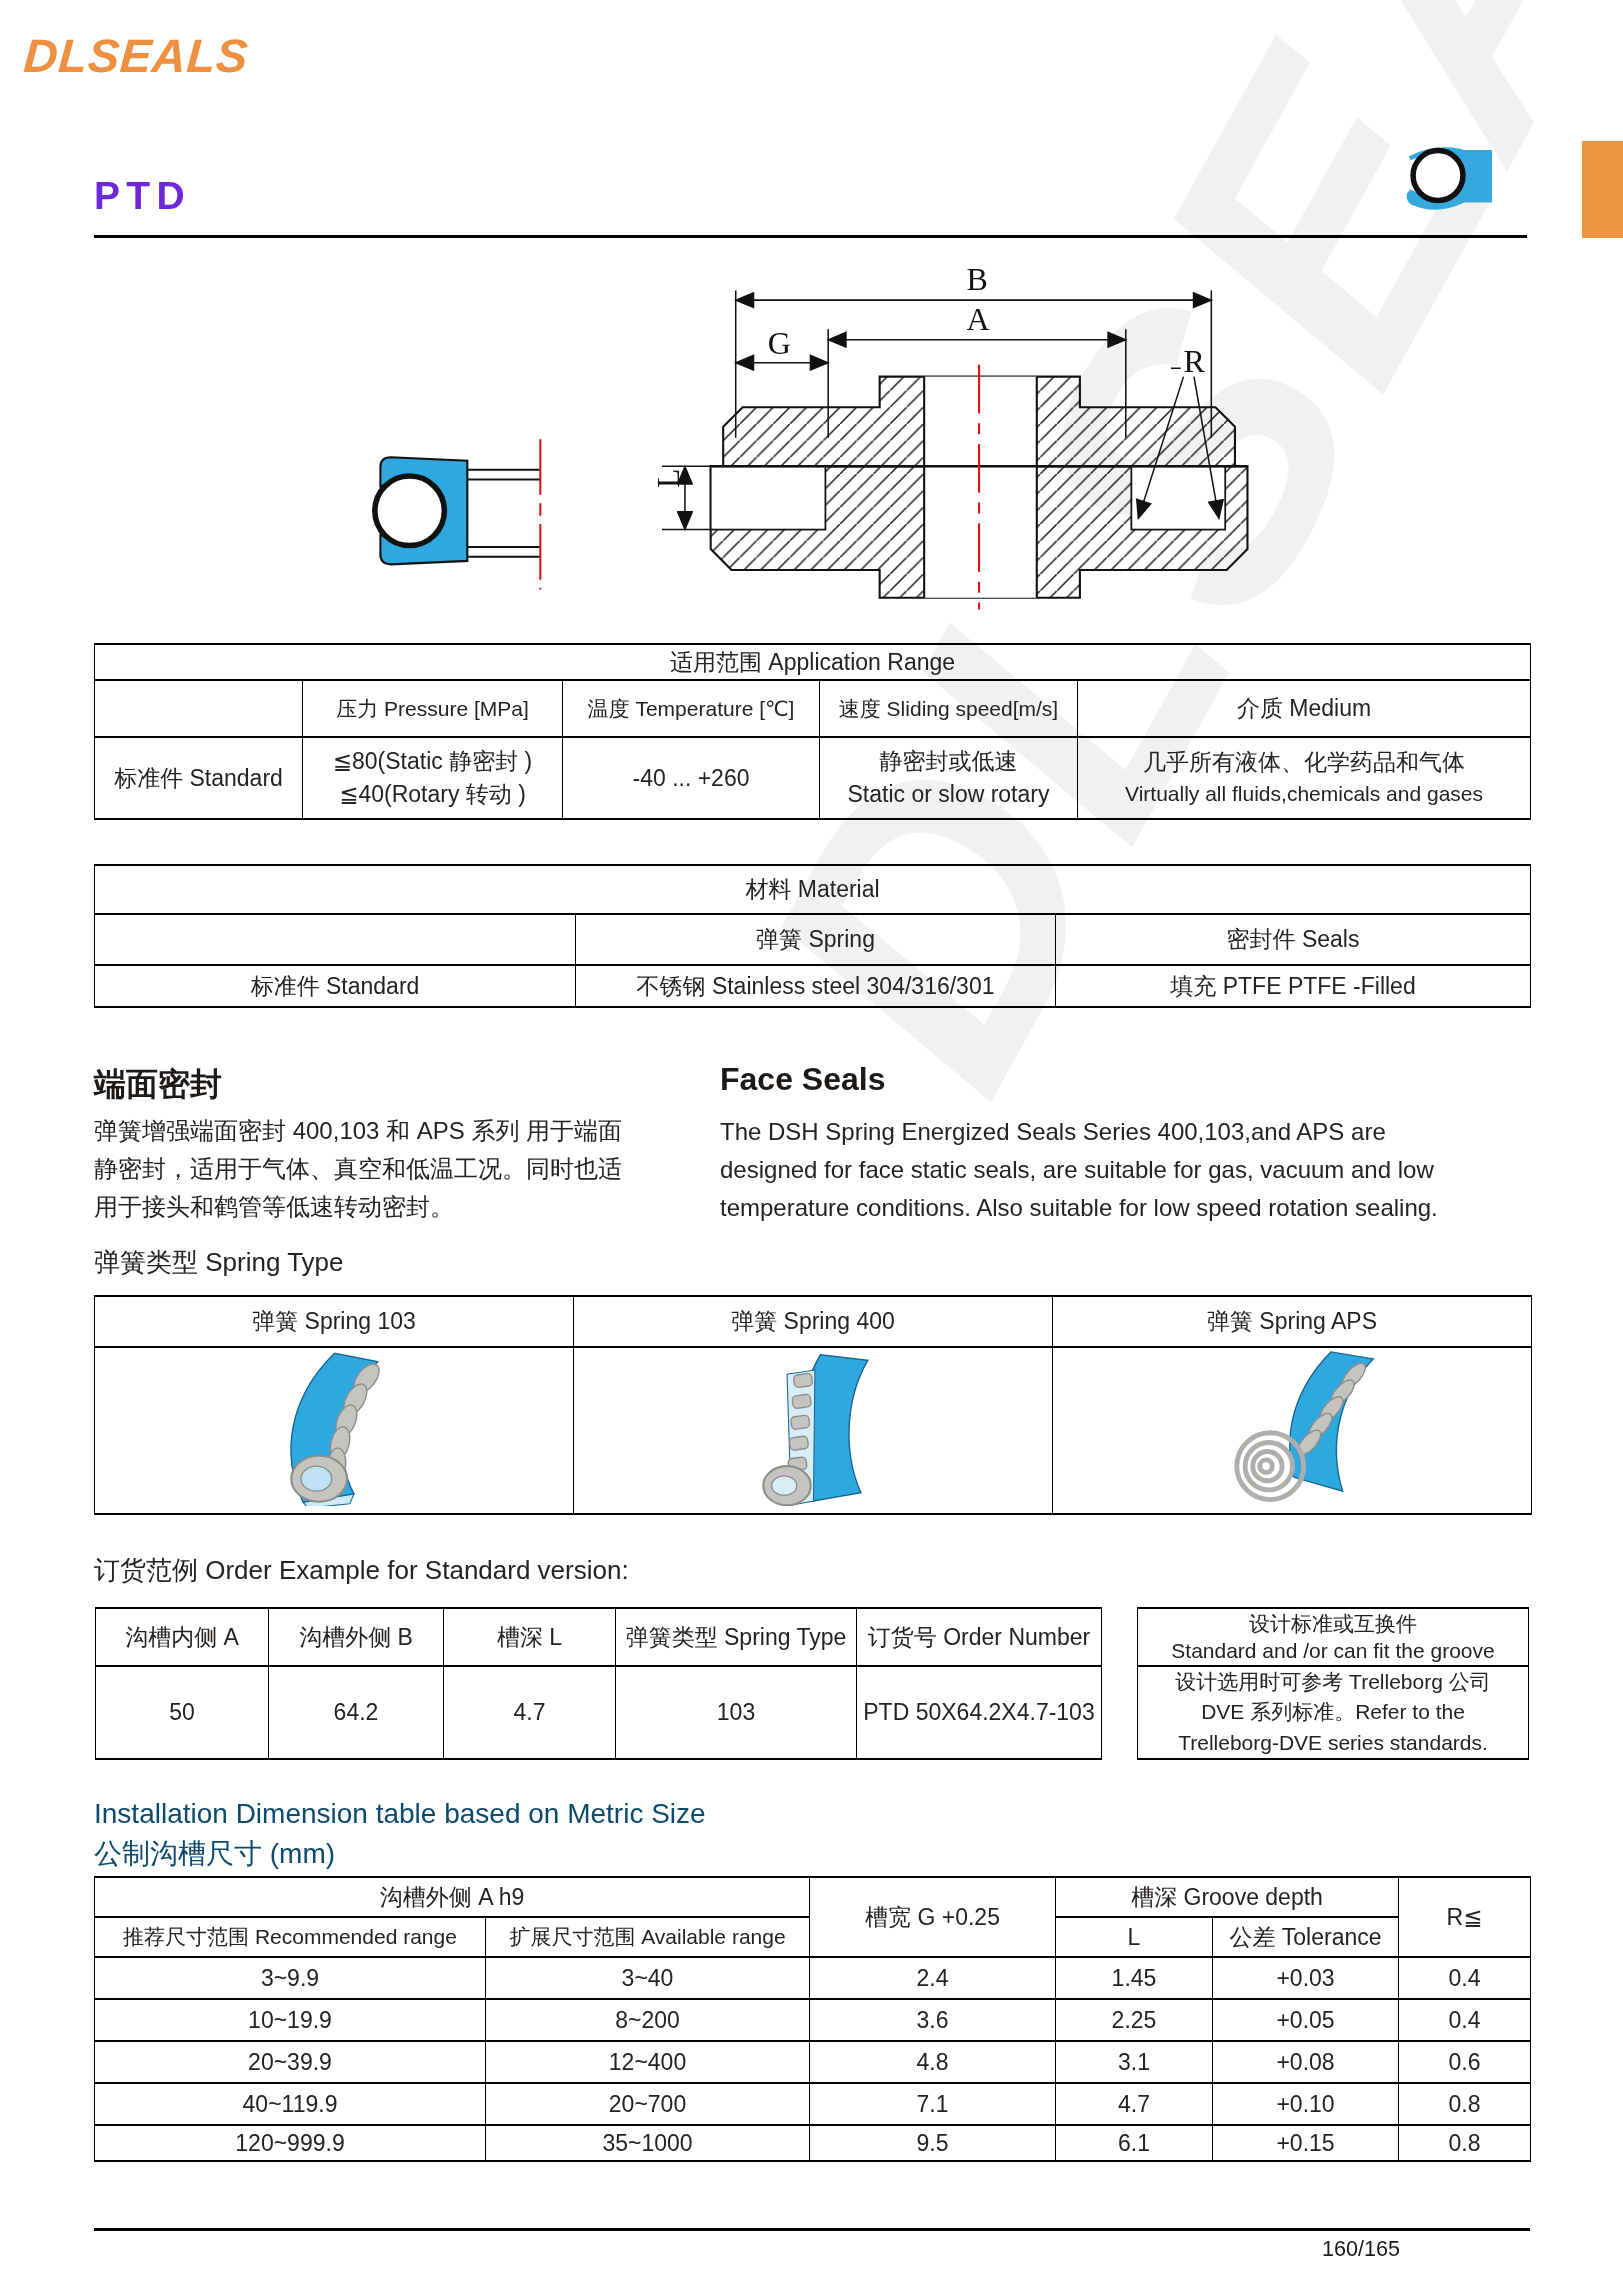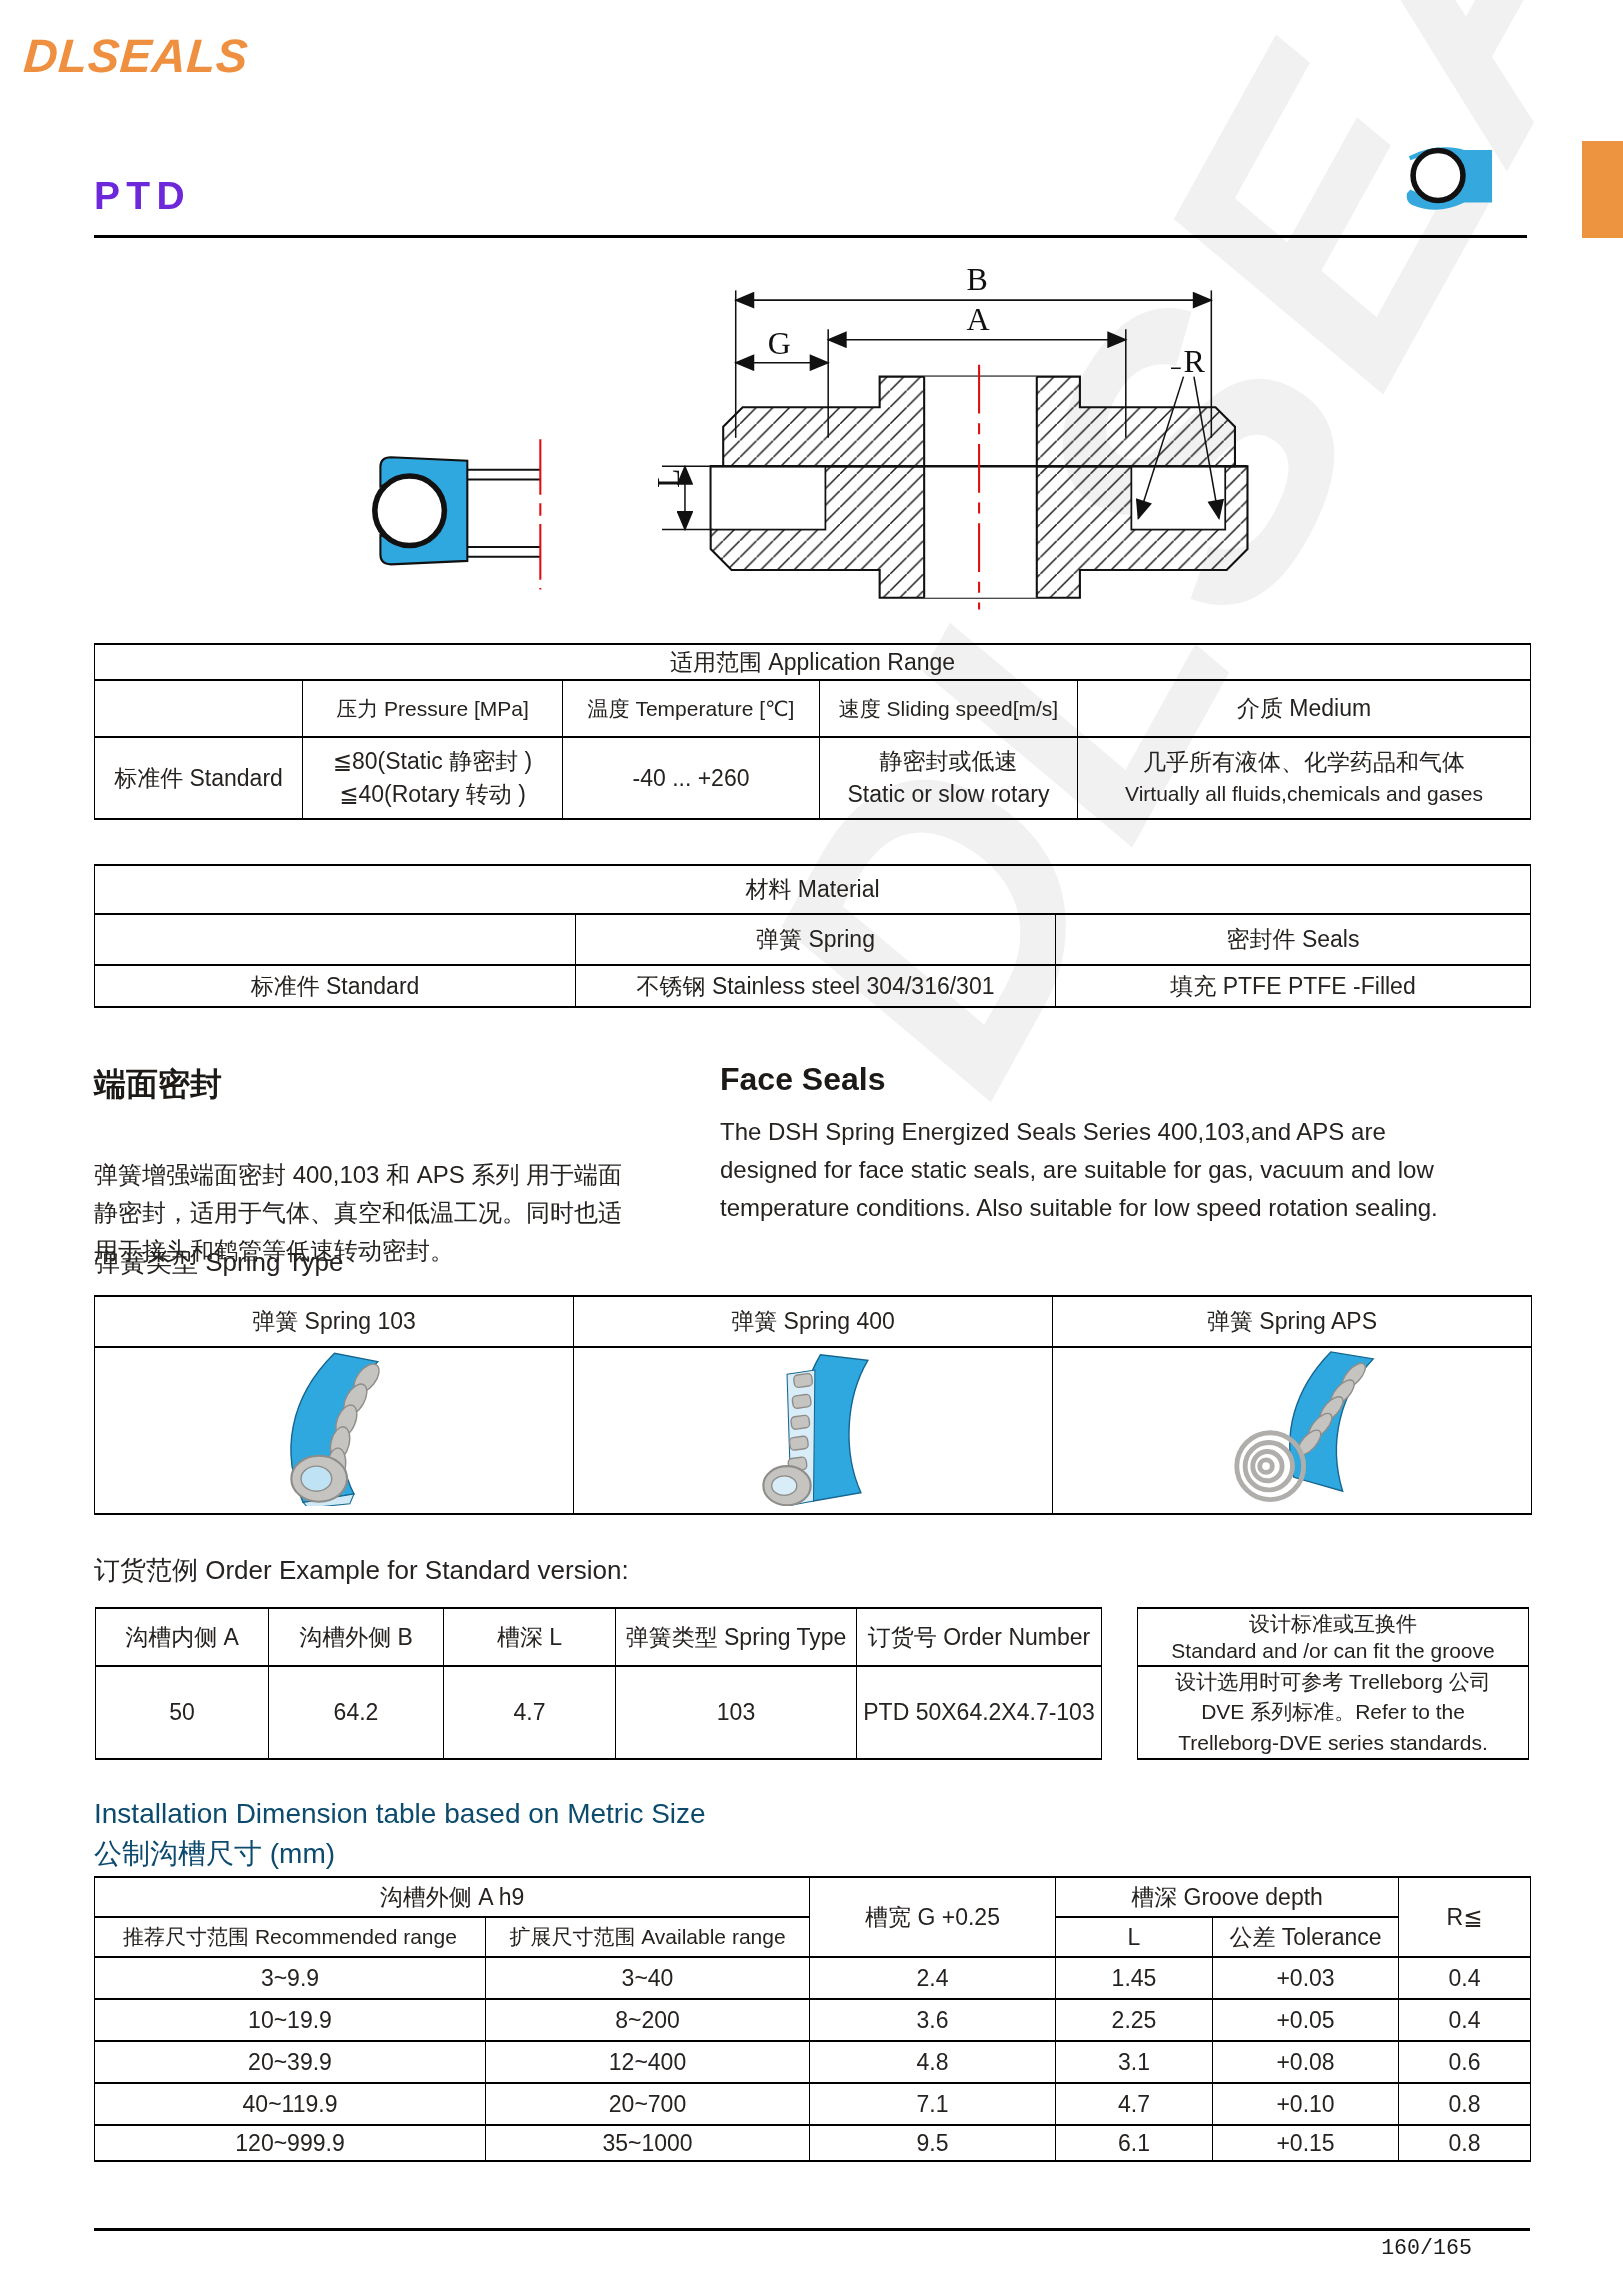--- a/index.html
+++ b/index.html
@@ -29,21 +29,21 @@
   .sm{font-size:21px;}
   .ln{display:block;line-height:1.45;}
   .ln2{display:block;line-height:1.3;}
   
   .h-zh{font-size:32px;font-weight:700;color:#1c1917;}
   .h-en{font-size:32px;font-weight:700;color:#1c1917;}
   .para{font-size:24px;line-height:38px;color:#262220;}
   .sec-head{font-size:26px;color:#262220;}
   .big-head{font-size:28px;color:#0c4a6e;}
   #footer-rule{left:94px;top:2228px;width:1436px;height:2.8px;background:#000;}
-  #page-num{left:1322px;top:2236px;width:209px;text-align:center;font-size:21.6px;color:#1a1a1a;font-family:Liberation Mono, monospace;}
+  #page-num{left:1322px;top:2236px;width:209px;text-align:left;font-size:21.6px;color:#1a1a1a;}
   svg text{font-family:"Liberation Serif","DejaVu Serif",serif;}
 </style>
 </head>
 <body>
 
 <div id="page">
 
   <div id="wm">
     <span>DLSEALS</span>
   </div>
@@ -170,21 +170,21 @@
     <tr style="height:42px">
       <td>标准件 Standard</td>
       <td>不锈钢 Stainless steel 304/316/301</td>
       <td>填充 PTFE PTFE -Filled</td>
     </tr>
   </tbody>
     </table>
 
   <div class="abs z h-zh" style="left:94px;top:1063px;">端面密封</div>
   <div class="abs z para" style="left:94px;top:1112px;width:640px;">
-    <span class="ln2" style="line-height:38px;margin-top:44px;">弹簧增强端面密封 400,103 和 APS 系列 用于端面</span>
+    <span class="ln2" style="line-height:38px;">弹簧增强端面密封 400,103 和 APS 系列 用于端面</span>
     <span class="ln2" style="line-height:38px;">静密封，适用于气体、真空和低温工况。同时也适</span>
     <span class="ln2" style="line-height:38px;">用于接头和鹤管等低速转动密封。</span>
   </div>
   <div class="abs z h-en" style="left:720px;top:1061px;">Face Seals</div>
   <div class="abs z para" style="left:720px;top:1113px;width:821px;">
     <span class="ln2" style="line-height:38px;">The DSH Spring Energized Seals Series 400,103,and APS are</span>
     <span class="ln2" style="line-height:38px;">designed for face static seals, are suitable for gas, vacuum and low</span>
     <span class="ln2" style="line-height:38px;">temperature conditions. Also suitable for low speed rotation sealing.</span>
   </div>
 

